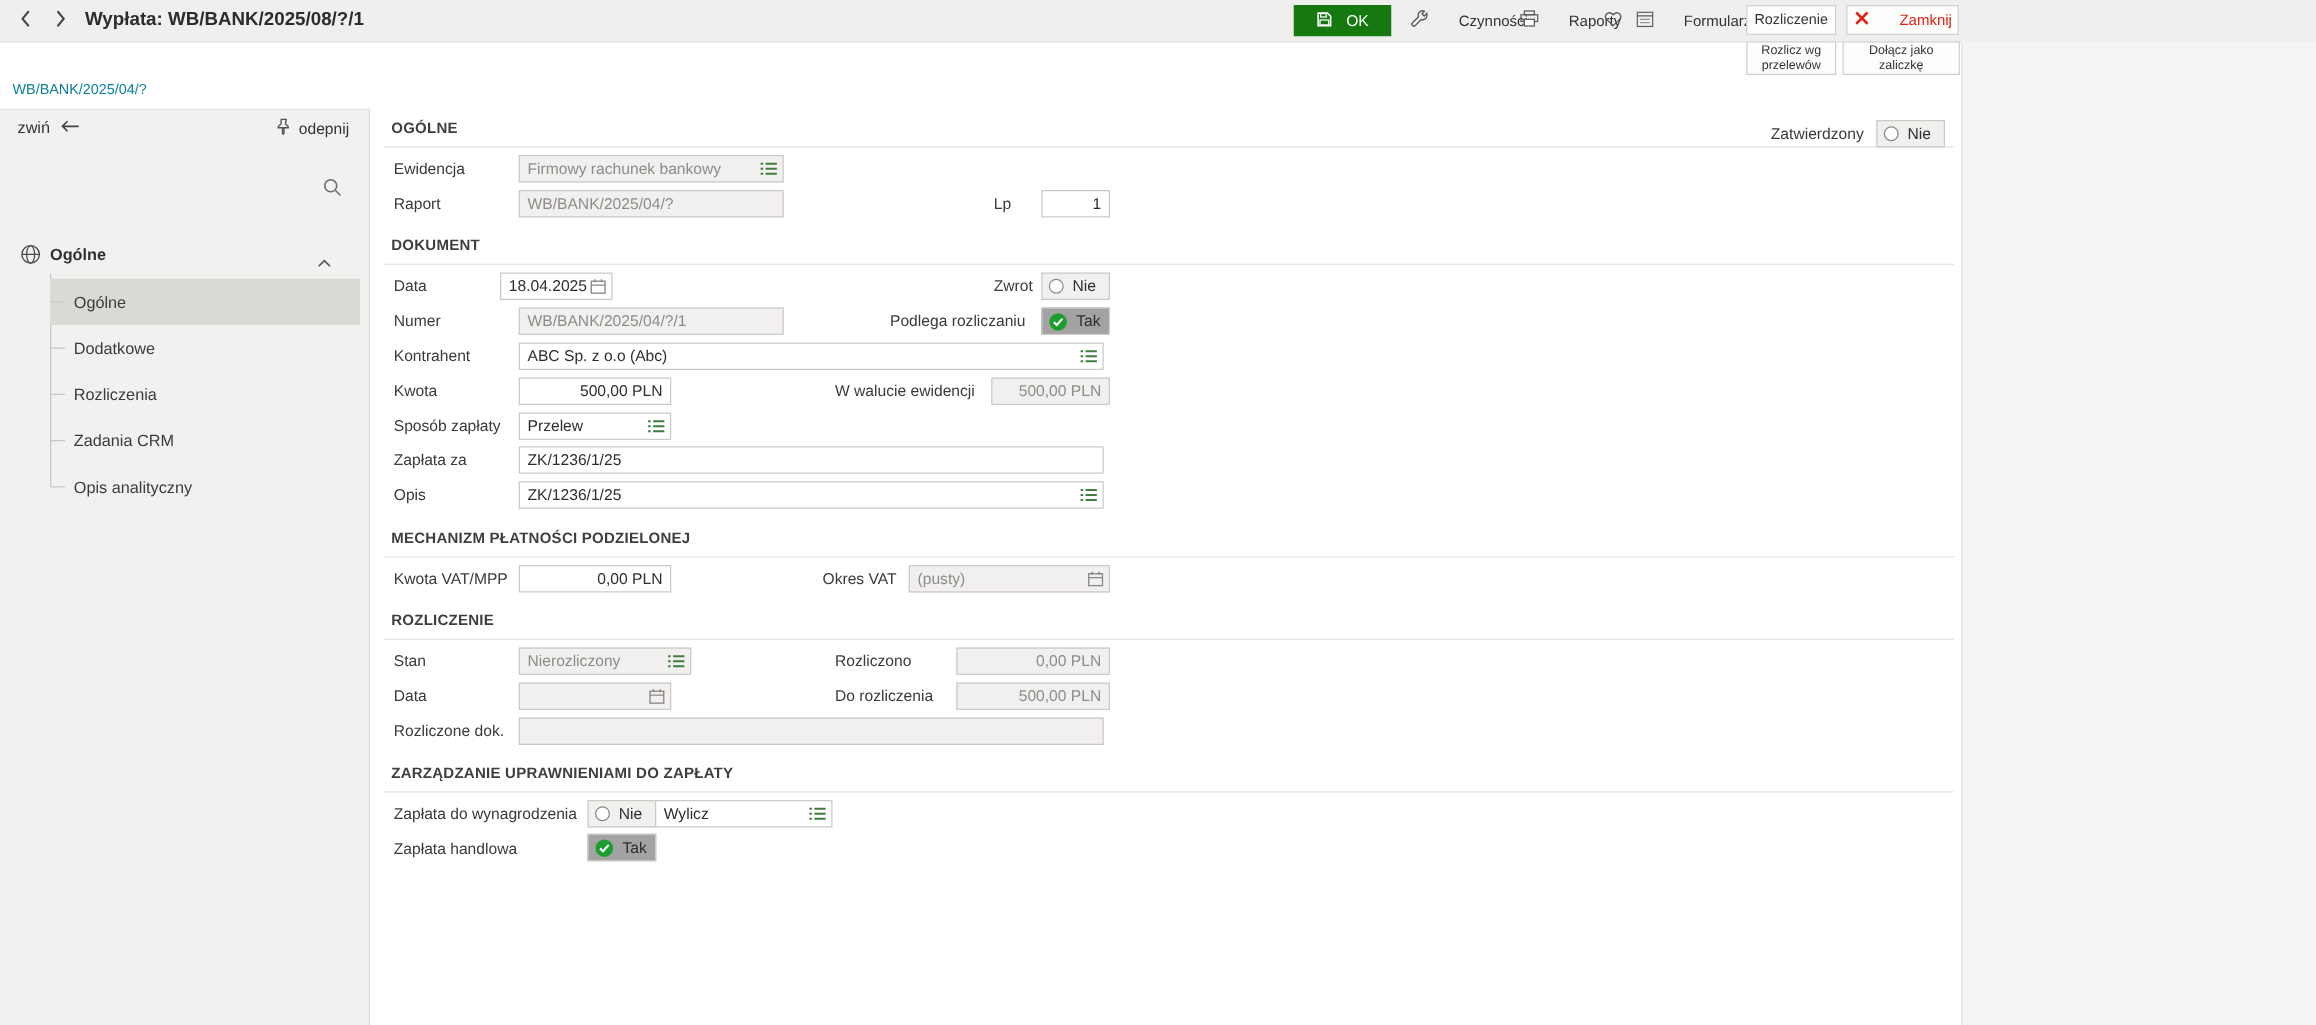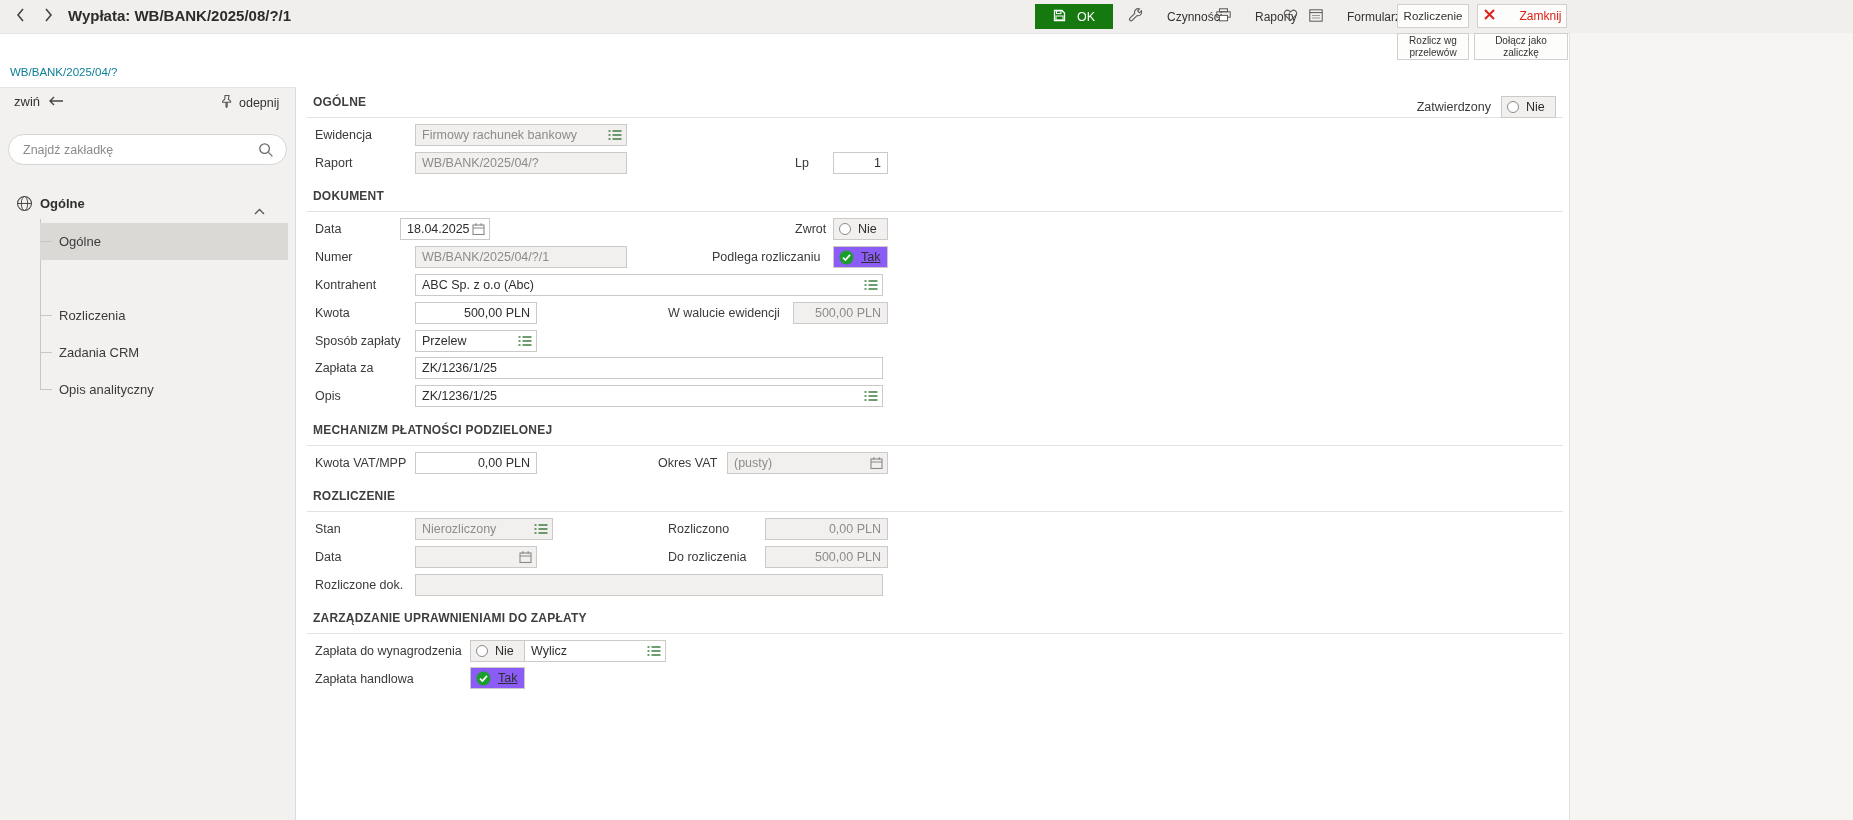--- a/index.html
+++ b/index.html
@@ -40,21 +40,21 @@
   .rule { position:absolute; left:307px; width:1256px; height:1px; background:#e5e3e1; }
   .lbl { position:absolute; font-size:12.5px; color:#3a3a3a; white-space:nowrap; }
   .lbl.r { text-align:right; }
   .fld { position:absolute; height:22px; border:1px solid #ccc9c7; background:#fff; box-sizing:border-box; font-size:12.5px; color:#2e2e2e; display:flex; align-items:center; padding:0 6px; white-space:nowrap; overflow:hidden; }
   .fld.dis { background:#f1f0ee; color:#8e8c8a; }
   .fld.num { justify-content:flex-end; }
   .fld.icon-pad { padding-right:24px; }
   .ficon { position:absolute; right:4px; top:50%; transform:translateY(-50%); display:flex; cursor:pointer; }
   .toggle { position:absolute; width:55px; height:22px; border:1px solid #ccc9c7; box-sizing:border-box; display:flex; align-items:center; gap:7px; padding:0 5px; font-size:12.5px; color:#2e2e2e; cursor:pointer; }
   .toggle.off { background:#f1f0ee; }
-  .toggle.on { background:#8b5cf6;text-decoration:underline; }
+  .toggle.on { background:#a3a3a3; }
   .radio-dot { width:12px; height:12px; border:1.5px solid #8a8a8a; border-radius:50%; background:#fff; box-sizing:border-box; flex:none; }
   .chk { flex:none; display:flex; }
 </style>
 </head>
 <body>
 
 <div class="topbar">
   <button class="navbtn" style="left:8px;">
     <span><svg width="9" height="14" viewBox="0 0 9 14">
           <path d="M7 1 L2 7 L7 13" fill="none" stroke="#444" stroke-width="1.6"></path>
@@ -138,21 +138,20 @@
           <path d="M15 5 H2 M6 1 L2 5 L6 9" fill="none" stroke="#444" stroke-width="1.4"></path>
         </svg></span>
   </button>
   <button class="sb-unpin">
     <span><svg width="13" height="14" viewBox="0 0 13 14">
           <path d="M5 1.5 H9 L8.4 5.2 L10.6 7.2 V8.2 H7.2 V12.6 L6.6 13.4 L6 12.6 V8.2 H2.6 V7.2 L4.8 5.2 Z" fill="none" stroke="#555" stroke-width="1.1"></path>
         </svg></span>
     <span>odepnij</span>
   </button>
 
-  <input class="search" placeholder="Znajdź zakładkę" style="">
   <span class="search-icon"><svg width="16" height="16" viewBox="0 0 16 16">
         <circle cx="6.6" cy="6.6" r="4.8" fill="none" stroke="#6e6c6a" stroke-width="1.3"></circle>
         <line x1="10.4" y1="10.4" x2="14.4" y2="14.4" stroke="#6e6c6a" stroke-width="1.3"></line>
       </svg></span>
 
   <div class="tree-group">
     <span style="position:absolute; left:16px; top:4px;"><svg width="17" height="17" viewBox="0 0 17 17">
           <circle cx="8.5" cy="8.5" r="7" fill="none" stroke="#4a4a4a" stroke-width="1.1"></circle>
           <ellipse cx="8.5" cy="8.5" rx="3.2" ry="7" fill="none" stroke="#4a4a4a" stroke-width="1"></ellipse>
           <line x1="1.5" y1="8.5" x2="15.5" y2="8.5" stroke="#4a4a4a" stroke-width="1"></line>
@@ -162,20 +161,24 @@
           <path d="M1 6 L5.5 1.5 L10 6" fill="none" stroke="#555" stroke-width="1.3"></path>
         </svg></span>
   </div>
 
   <div class="tree-vline"></div>
 
   <div class="tree-item selected" style="top:135px;">
     <div class="sel-bg"></div>
     <div class="tick"></div>
     <span class="tlabel">Ogólne</span>
+  </div>
+  <div class="tree-item" style="top:172px;">
+    <div class="tick"></div>
+    <span class="tlabel">Dodatkowe</span>
   </div>
   <div class="tree-item" style="top:209px;">
     <div class="tick"></div>
     <span class="tlabel">Rozliczenia</span>
   </div>
   <div class="tree-item" style="top:246px;">
     <div class="tick"></div>
     <span class="tlabel">Zadania CRM</span>
   </div>
   <div class="tree-item" style="top:283px;">

